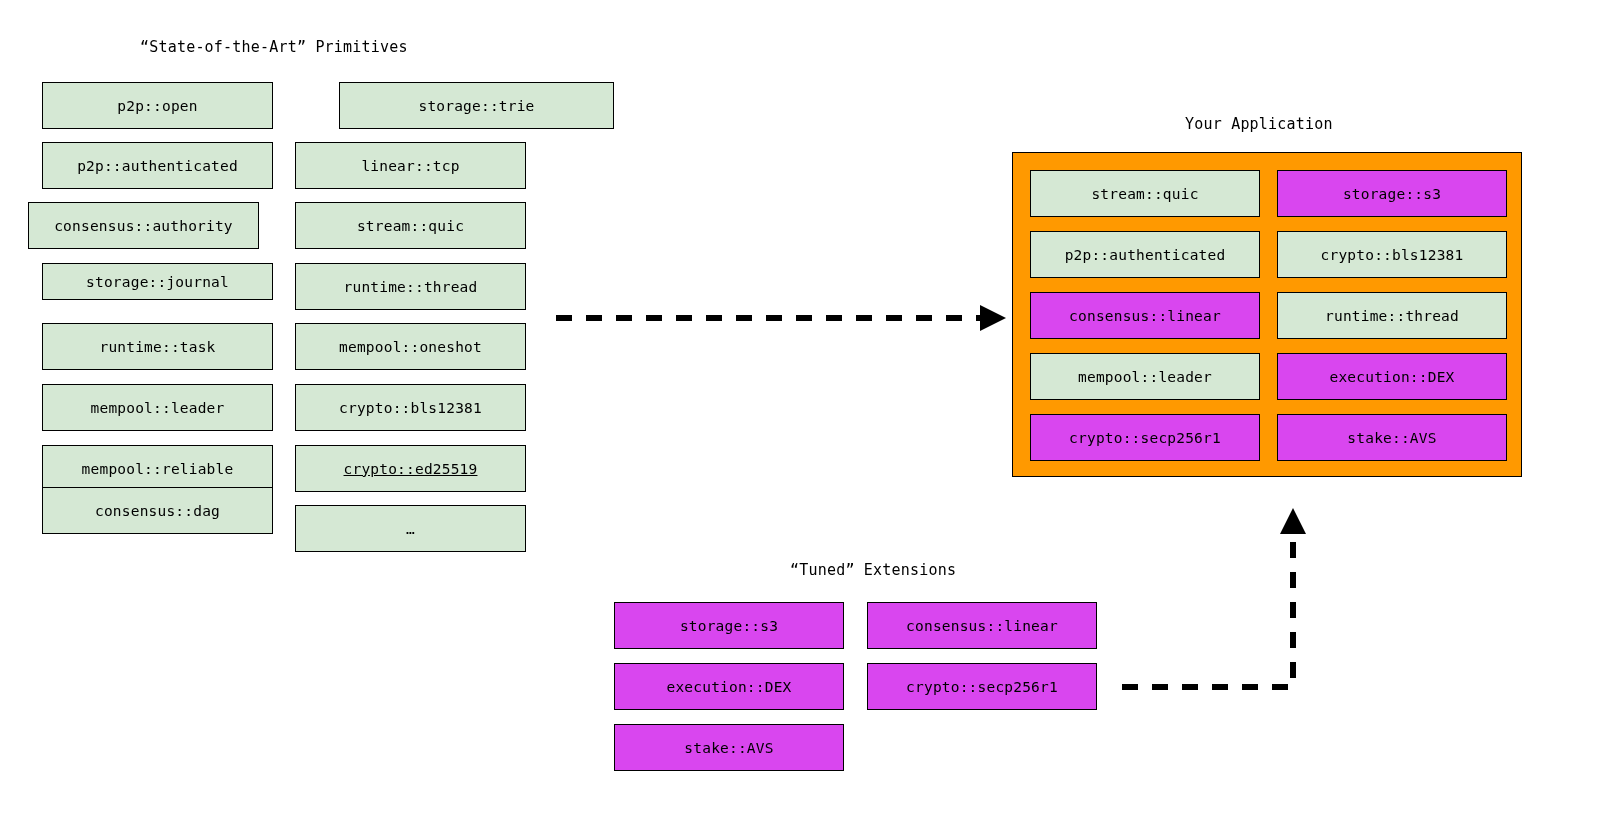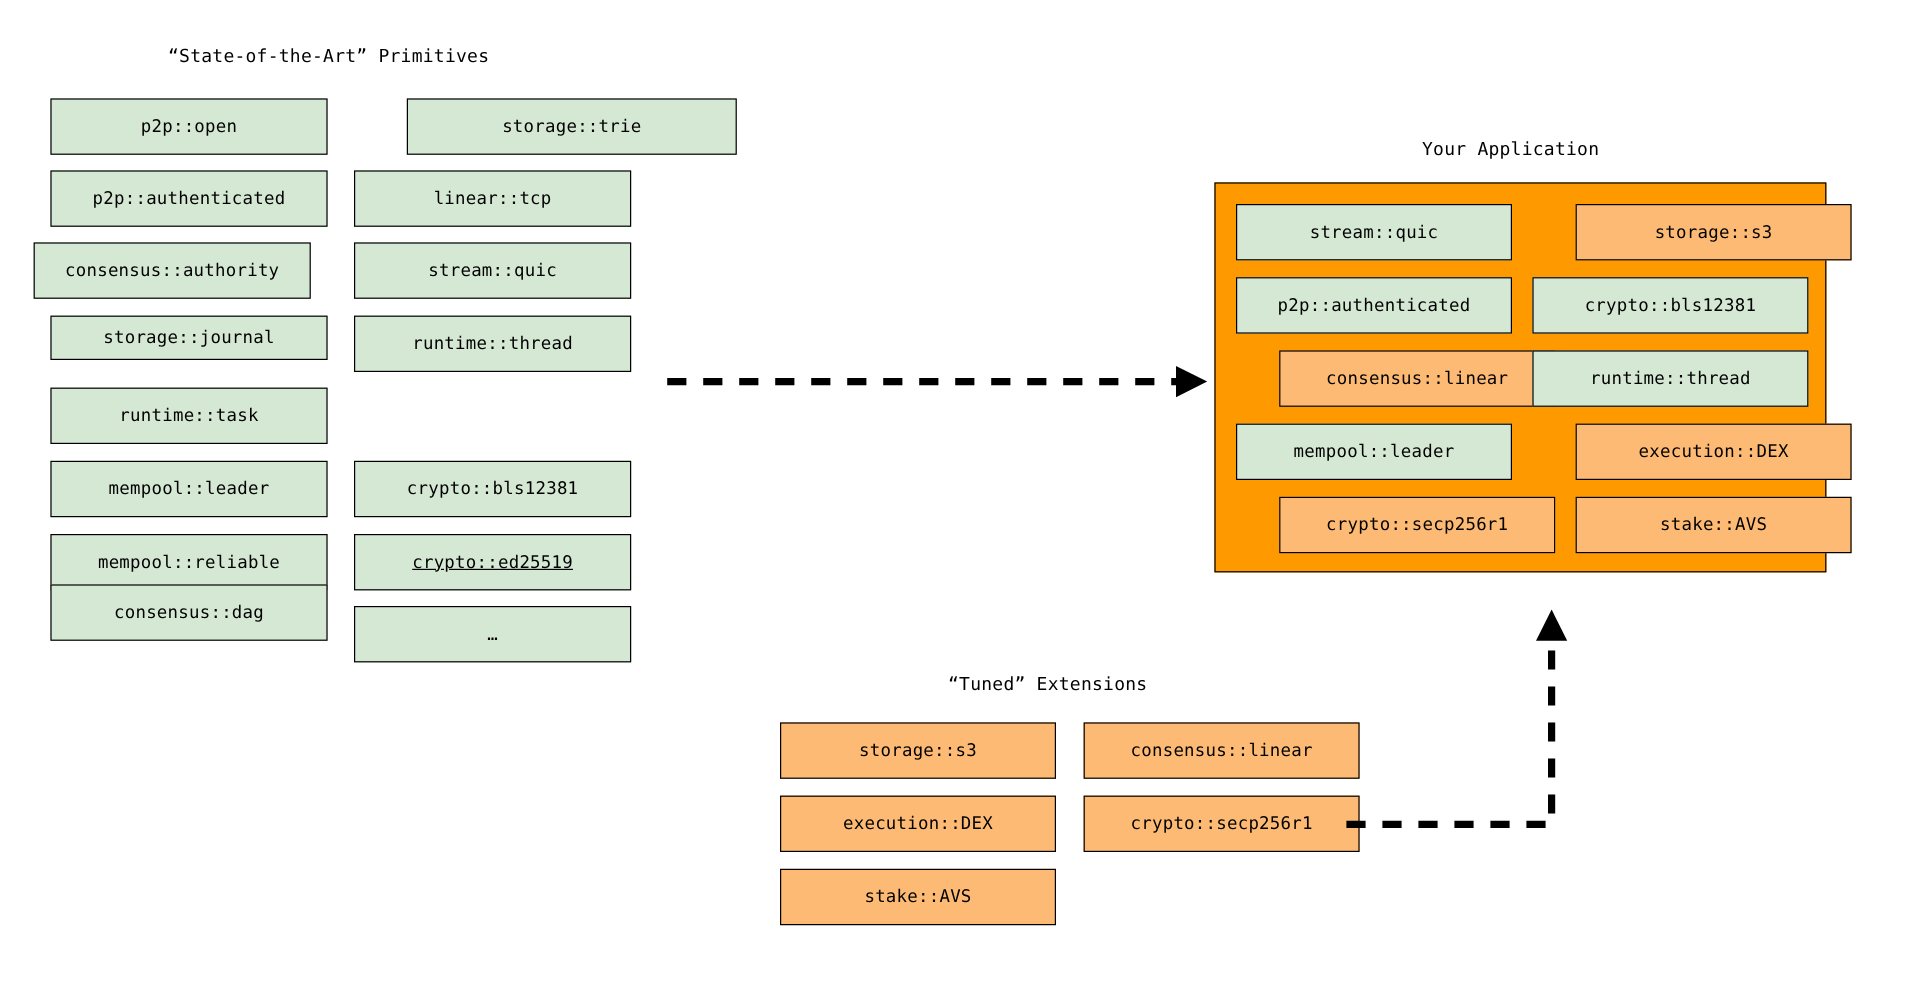--- a/index.html
+++ b/index.html
@@ -34,21 +34,21 @@
     display: flex;
     align-items: center;
     justify-content: center;
     font-size: 14.5px;
     color: #000000;
     white-space: nowrap;
     letter-spacing: 0.2px;
   }
   .node.green { background: #d5e8d4; }
   .node.pink  { background: #e8d3e0; background: #e9d1dd; }
-  .node.pink  { background: #fdba74; margin-left: 36px; }
+  .node.pink  { background: #d946ef; }
 
   
   .app-box {
     position: absolute;
     box-sizing: border-box;
     background: #ff9900;
     border: 1.6px solid #000000;
   }
 
   
@@ -73,20 +73,21 @@
   <div class="node green" style="left:42px; top:263px; width:231px; height:37px;">storage::journal</div>
   <div class="node green" style="left:42px; top:323px; width:231px; height:47px;">runtime::task</div>
   <div class="node green" style="left:42px; top:384px; width:231px; height:47px;">mempool::leader</div>
   <div class="node green" style="left:42px; top:445px; width:231px; height:47px;text-align:right;">mempool::reliable</div>
   <div class="node green" style="left:42px; top:487px; width:231px; height:47px;">consensus::dag</div>
 
   <div class="node green" style="left:295px; top:82px; width:275px; height:47px;margin-left:44px;">storage::trie</div>
   <div class="node green" style="left:295px; top:142px; width:231px; height:47px;">linear::tcp</div>
   <div class="node green" style="left:295px; top:202px; width:231px; height:47px;">stream::quic</div>
   <div class="node green" style="left:295px; top:263px; width:231px; height:47px;">runtime::thread</div>
+  <div class="node green" style="left:295px; top:323px; width:231px; height:47px;">mempool::oneshot</div>
   <div class="node green" style="left:295px; top:384px; width:231px; height:47px;">crypto::bls12381</div>
   <div class="node green" style="left:295px; top:445px; width:231px; height:47px;text-decoration:underline;">crypto::ed25519</div>
   <div class="node green" style="left:295px; top:505px; width:231px; height:47px;">…</div>
 
   <div class="section-title" style="left:1185px; top:115px;">Your Application</div>
 
   <div class="app-box" style="left:1012px; top:152px; width:510px; height:325px;"></div>
 
   <div class="node green" style="left:1030px; top:170px; width:230px; height:47px;">stream::quic</div>
   <div class="node green" style="left:1030px; top:231px; width:230px; height:47px;">p2p::authenticated</div>

